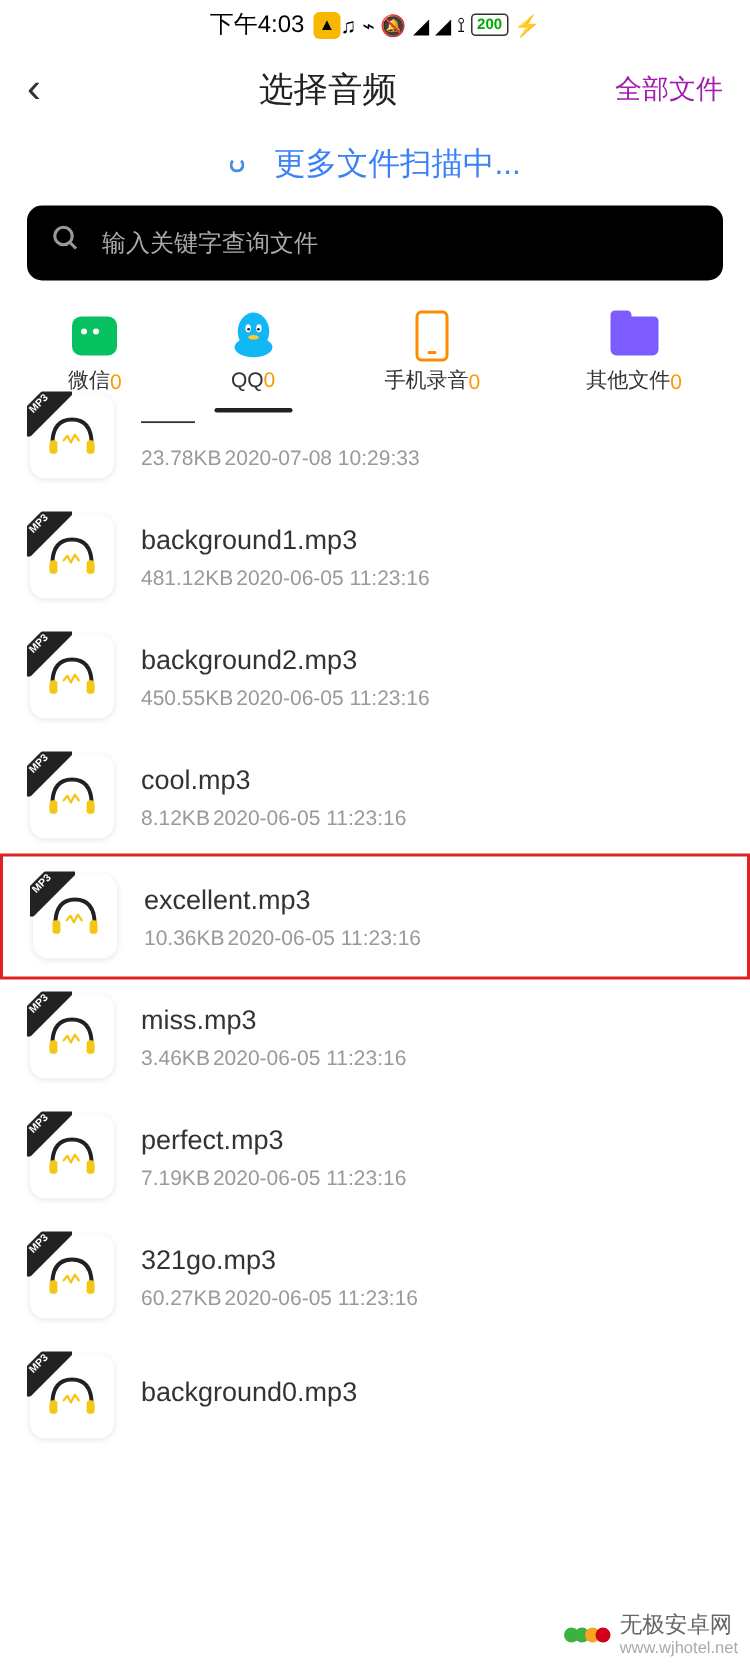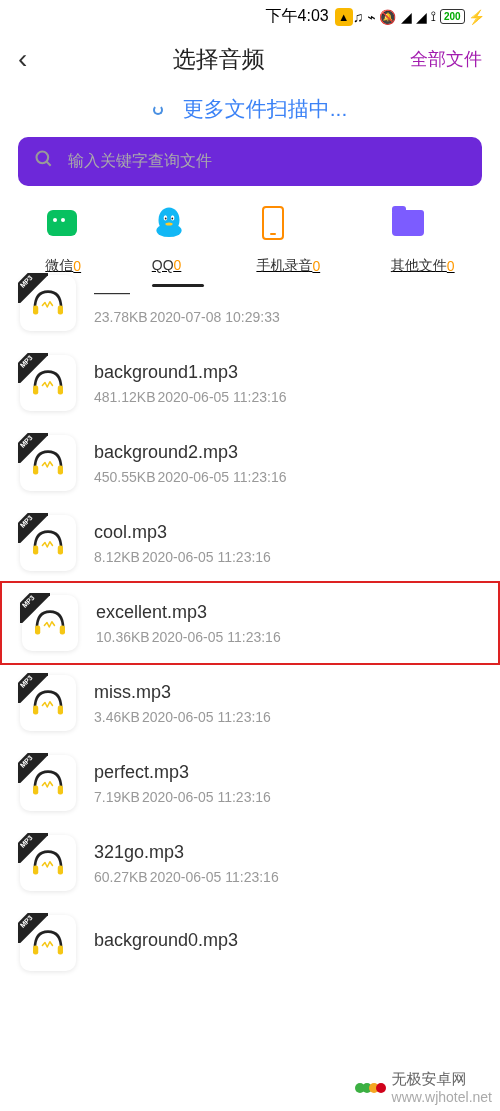--- a/index.html
+++ b/index.html
@@ -1,37 +1,37 @@
 <!DOCTYPE html>
 <html><head>
   <meta charset="utf-8">
   <style>
     * { margin: 0; padding: 0; box-sizing: border-box; font-family: -apple-system, "PingFang SC", "Microsoft YaHei", sans-serif; }
     body { width: 500px; height: 1111px; background: #fff; position: relative; overflow: hidden; }
     
-    .status-bar { display: flex; justify-content: flex-end; align-items: center; padding: 6px 14px; font-size: 16px; font-weight: 500; }
+    .status-bar { display: flex; justify-content: center; align-items: center; padding: 6px 14px; font-size: 16px; font-weight: 500; }
     .status-left { display: flex; align-items: center; gap: 6px; }
     .app-badge { width: 18px; height: 18px; background: #f9b800; border-radius: 4px; display: flex; align-items: center; justify-content: center; font-size: 11px; }
     .status-right { display: flex; align-items: center; gap: 4px; font-size: 14px; }
     .battery { border: 1.5px solid #333; border-radius: 3px; padding: 1px 3px; font-size: 10px; color: #0a0; font-weight: bold; position: relative; }
     
     .header { display: flex; align-items: center; justify-content: space-between; padding: 10px 18px; }
     .back-icon { font-size: 28px; color: #333; }
     .header-title { font-size: 23px; font-weight: 500; color: #222; }
     .header-right { font-size: 18px; color: #a21caf; }
     
     .scanning { text-align: center; font-size: 21px; color: #3b82f6; padding: 10px 0 14px; }
     .scanning::before { content: ""; display: inline-block; width: 6px; height: 6px; border-radius: 50%; border: 2px solid #4a90e2; border-top-color: transparent; margin-right: 20px; vertical-align: middle; }
     
-    .search-box { margin: 0 18px 14px; background: #6d28d9; border-radius: 10px; padding: 12px 16px; display: flex; align-items: center; gap: 14px; }
+    .search-box { margin: 0 18px 14px; background: #000000; border-radius: 10px; padding: 12px 16px; display: flex; align-items: center; gap: 14px; }
     .search-icon { color: #999; font-size: 20px; }
     .search-placeholder { color: #aaa; font-size: 16px; }
     
     .tabs { display: flex; justify-content: space-around; padding: 6px 10px 0; }
-    .tab { display: flex; flex-direction: column; gap: 17px; position: relative; padding-bottom: 8px; text-decoration: underline; }
+    .tab { display: flex; flex-direction: column; align-items: center; gap: 4px; position: relative; padding-bottom: 8px; }
     .tab-icon { width: 34px; height: 34px; display: flex; align-items: center; justify-content: center; }
     .tab-label { font-size: 14px; color: #333; display: flex; align-items: center; }
     .tab-count { color: #f90; }
     .tab.active::after { content: ""; position: absolute; bottom: -4px; width: 52px; height: 3px; background: #222; border-radius: 2px; }
     
     .wechat-icon { width: 30px; height: 26px; background: #07c160; border-radius: 6px; position: relative; }
     .wechat-icon::before, .wechat-icon::after { content: ""; position: absolute; background: #fff; border-radius: 50%; }
     .wechat-icon::before { width: 4px; height: 4px; left: 6px; top: 8px; box-shadow: 8px 0 0 #fff; }
     
     .qq-icon svg { width: 30px; height: 34px; }
@@ -52,21 +52,21 @@
     .headphone-icon svg { width: 38px; height: 30px; }
     
     .file-info { flex: 1; }
     .file-name { font-size: 18px; color: #333; margin-bottom: 6px; }
     .file-meta { font-size: 14px; color: #999; display: flex; gap: 2px; }
     
     .watermark { position: absolute; right: 8px; bottom: 6px; display: flex; align-items: center; gap: 6px; }
     .wm-logo { display: flex; }
     .wm-dot { width: 10px; height: 10px; border-radius: 50%; margin-left: -3px; }
     .wm-text { font-size: 15px; color: #666; font-weight: 500; }
-    .wm-sub { font-size: 14px; color: #aaa; }
+    .wm-sub { font-size: 11px; color: #aaa; }
   </style>
 </head>
 <body>
 
 <div class="status-bar">
   <div class="status-left">
     <span>下午4:03</span>
     <span class="app-badge">▲</span>
   </div>
   <div class="status-right">

